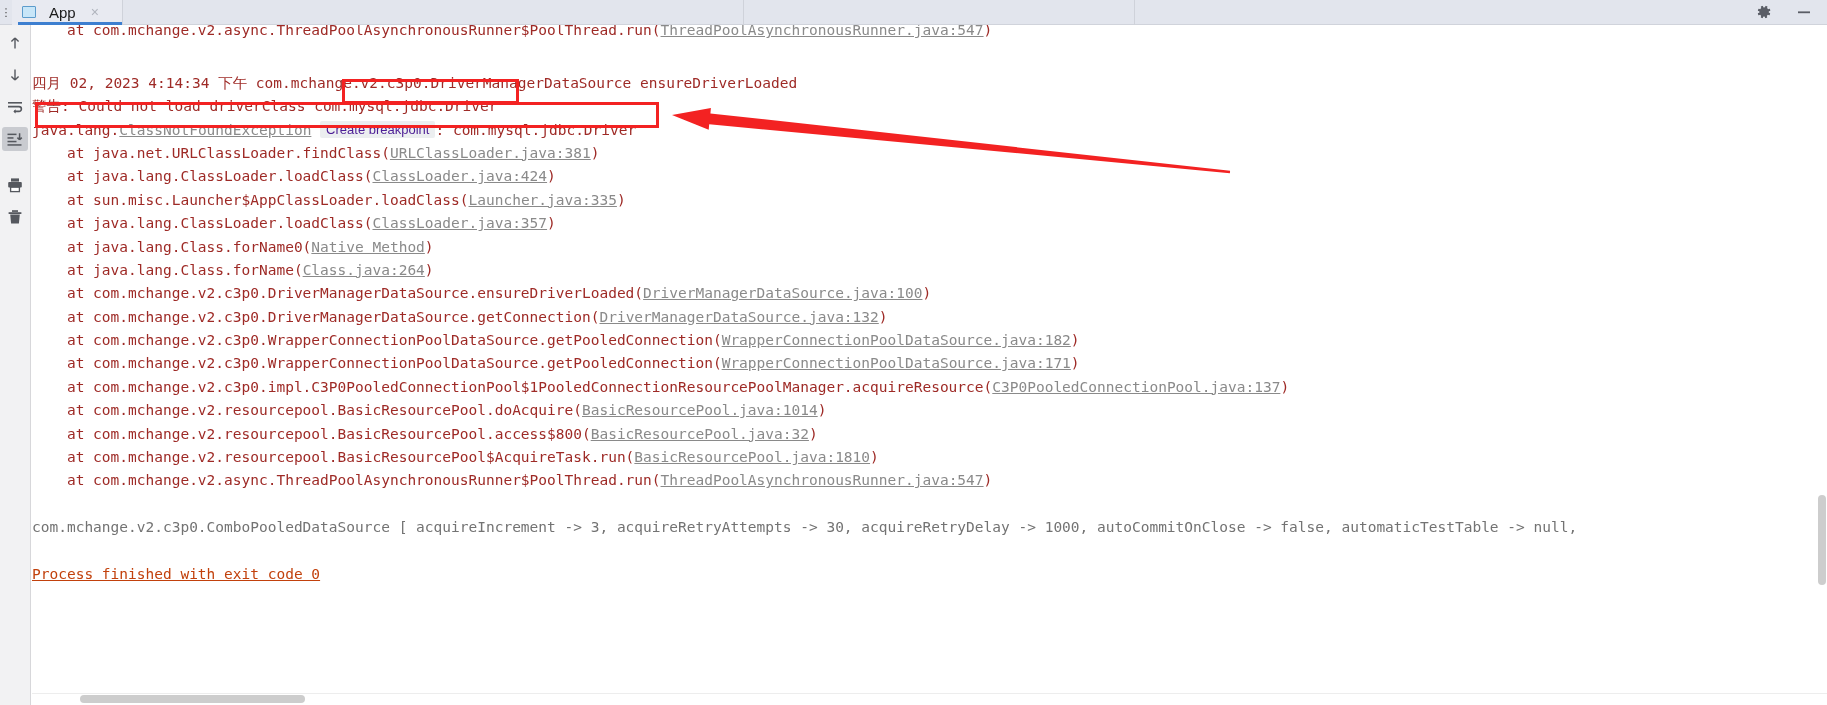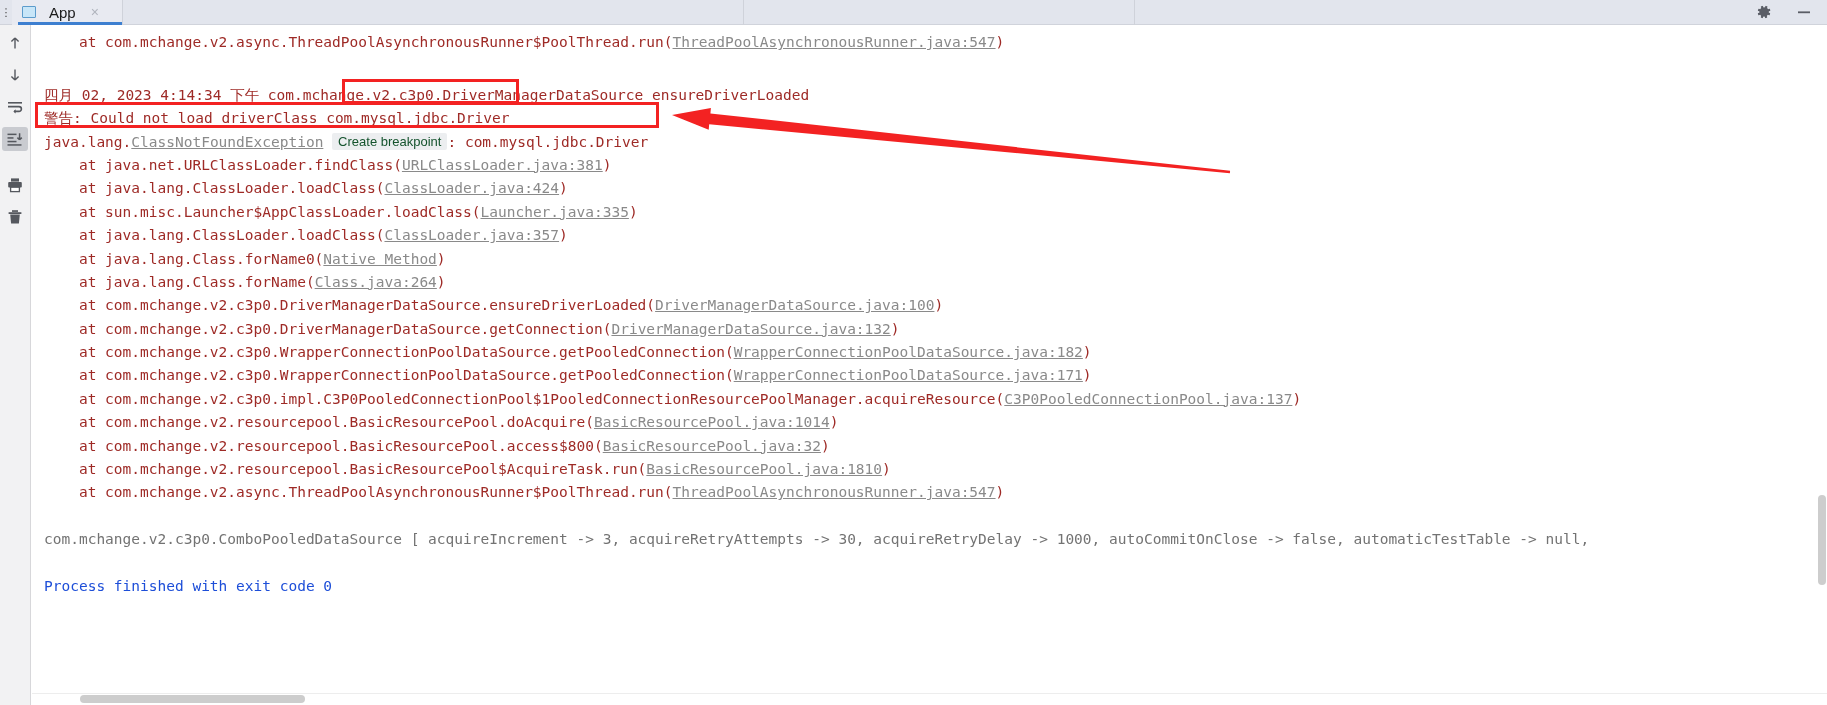--- a/index.html
+++ b/index.html
@@ -86,35 +86,35 @@
 
   
   .console {
     position: absolute; left: 32px; top: 25px;
     width: 1795px; height: 680px;
     background: #ffffff;
     overflow: hidden;
   }
   .console-inner {
     position: absolute; left: 0; top: 0;
-    padding: 12px;
+    padding: 0;
     font-family: "DejaVu Sans Mono", "Liberation Mono", monospace;
     font-size: 14.5px;
     line-height: 23.4px;
     white-space: pre;
   }
   .ln { height: 23.4px; white-space: pre; }
   .err   { color: #9e2a26; }
   .link  { color: #8a8a8a; text-decoration: underline; }
   .blackline { color: #737373; }
-  .blueline  { color: #1d4ed8; }
+  .blueline  { color: #c2410c; text-decoration: underline; }
   .clipped { position: relative; top: -6px; }
 
   .hint {
-    background: #eceef0; color: #14532d;
+    background: #eceef0; color: #4c1d95;
     font-family: "Liberation Sans", sans-serif;
     font-size: 13px;
     padding: 1px 6px; border-radius: 2px;
     position: relative; top: -1px;
   }
 
   
   .anno-box {
     position: absolute;
     border: 3px solid #f32222;

